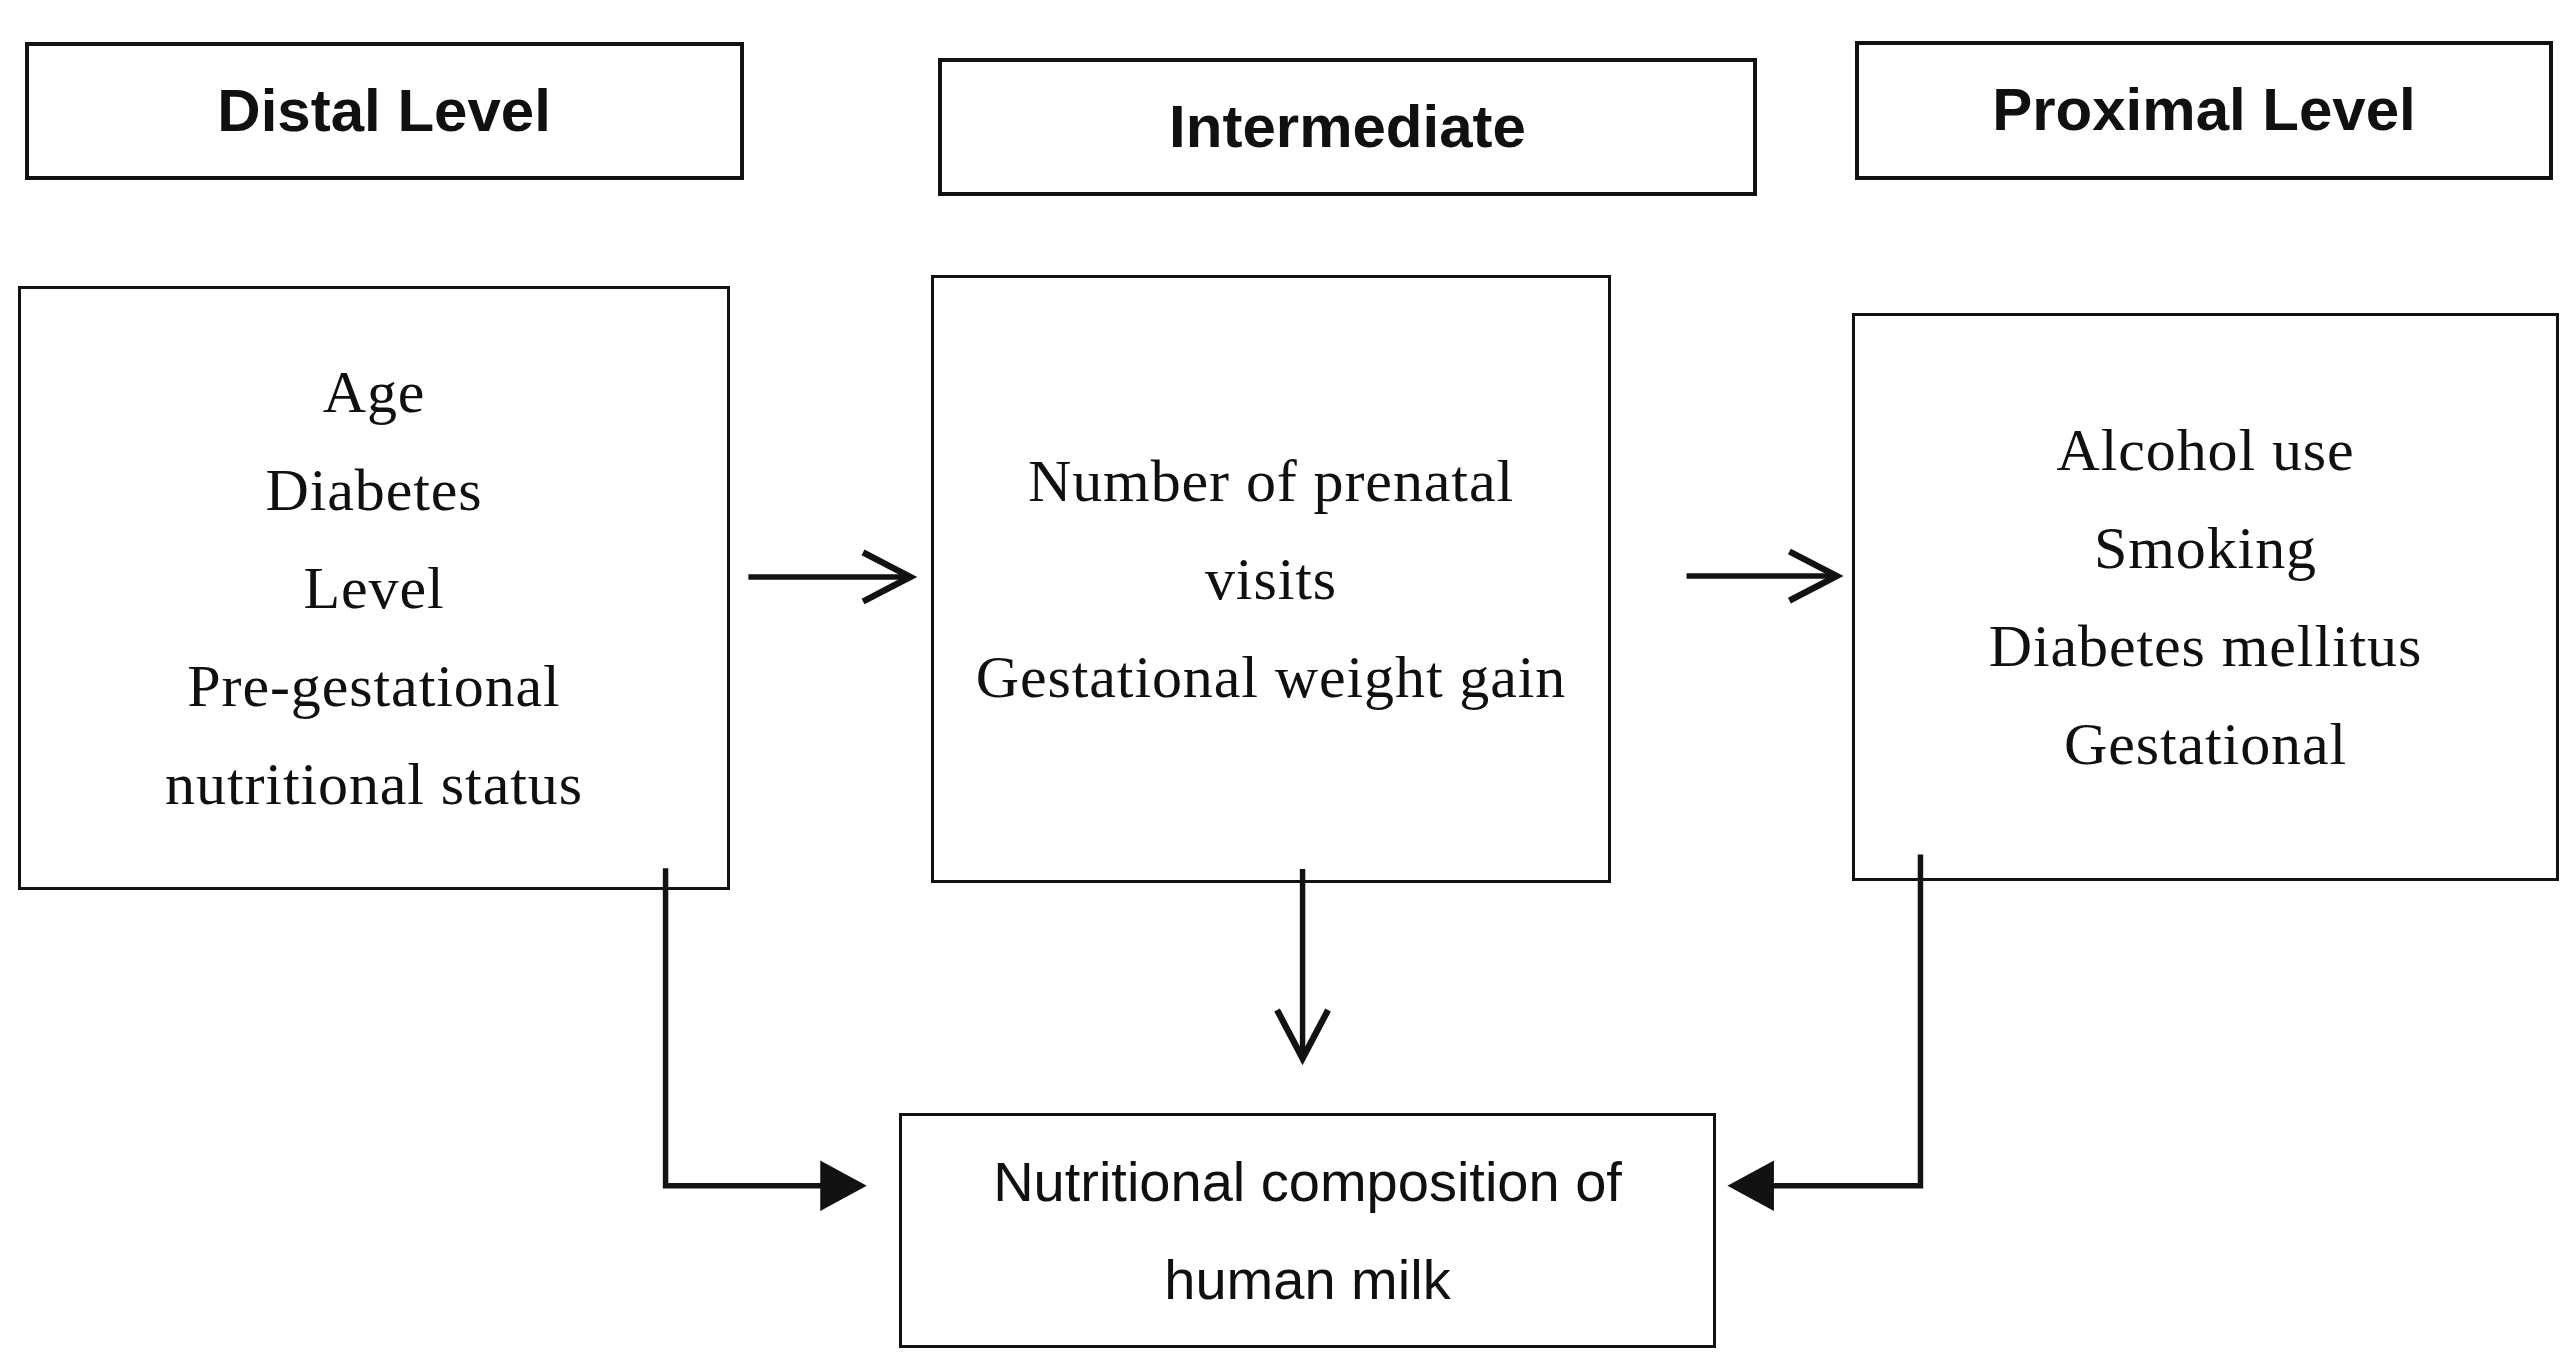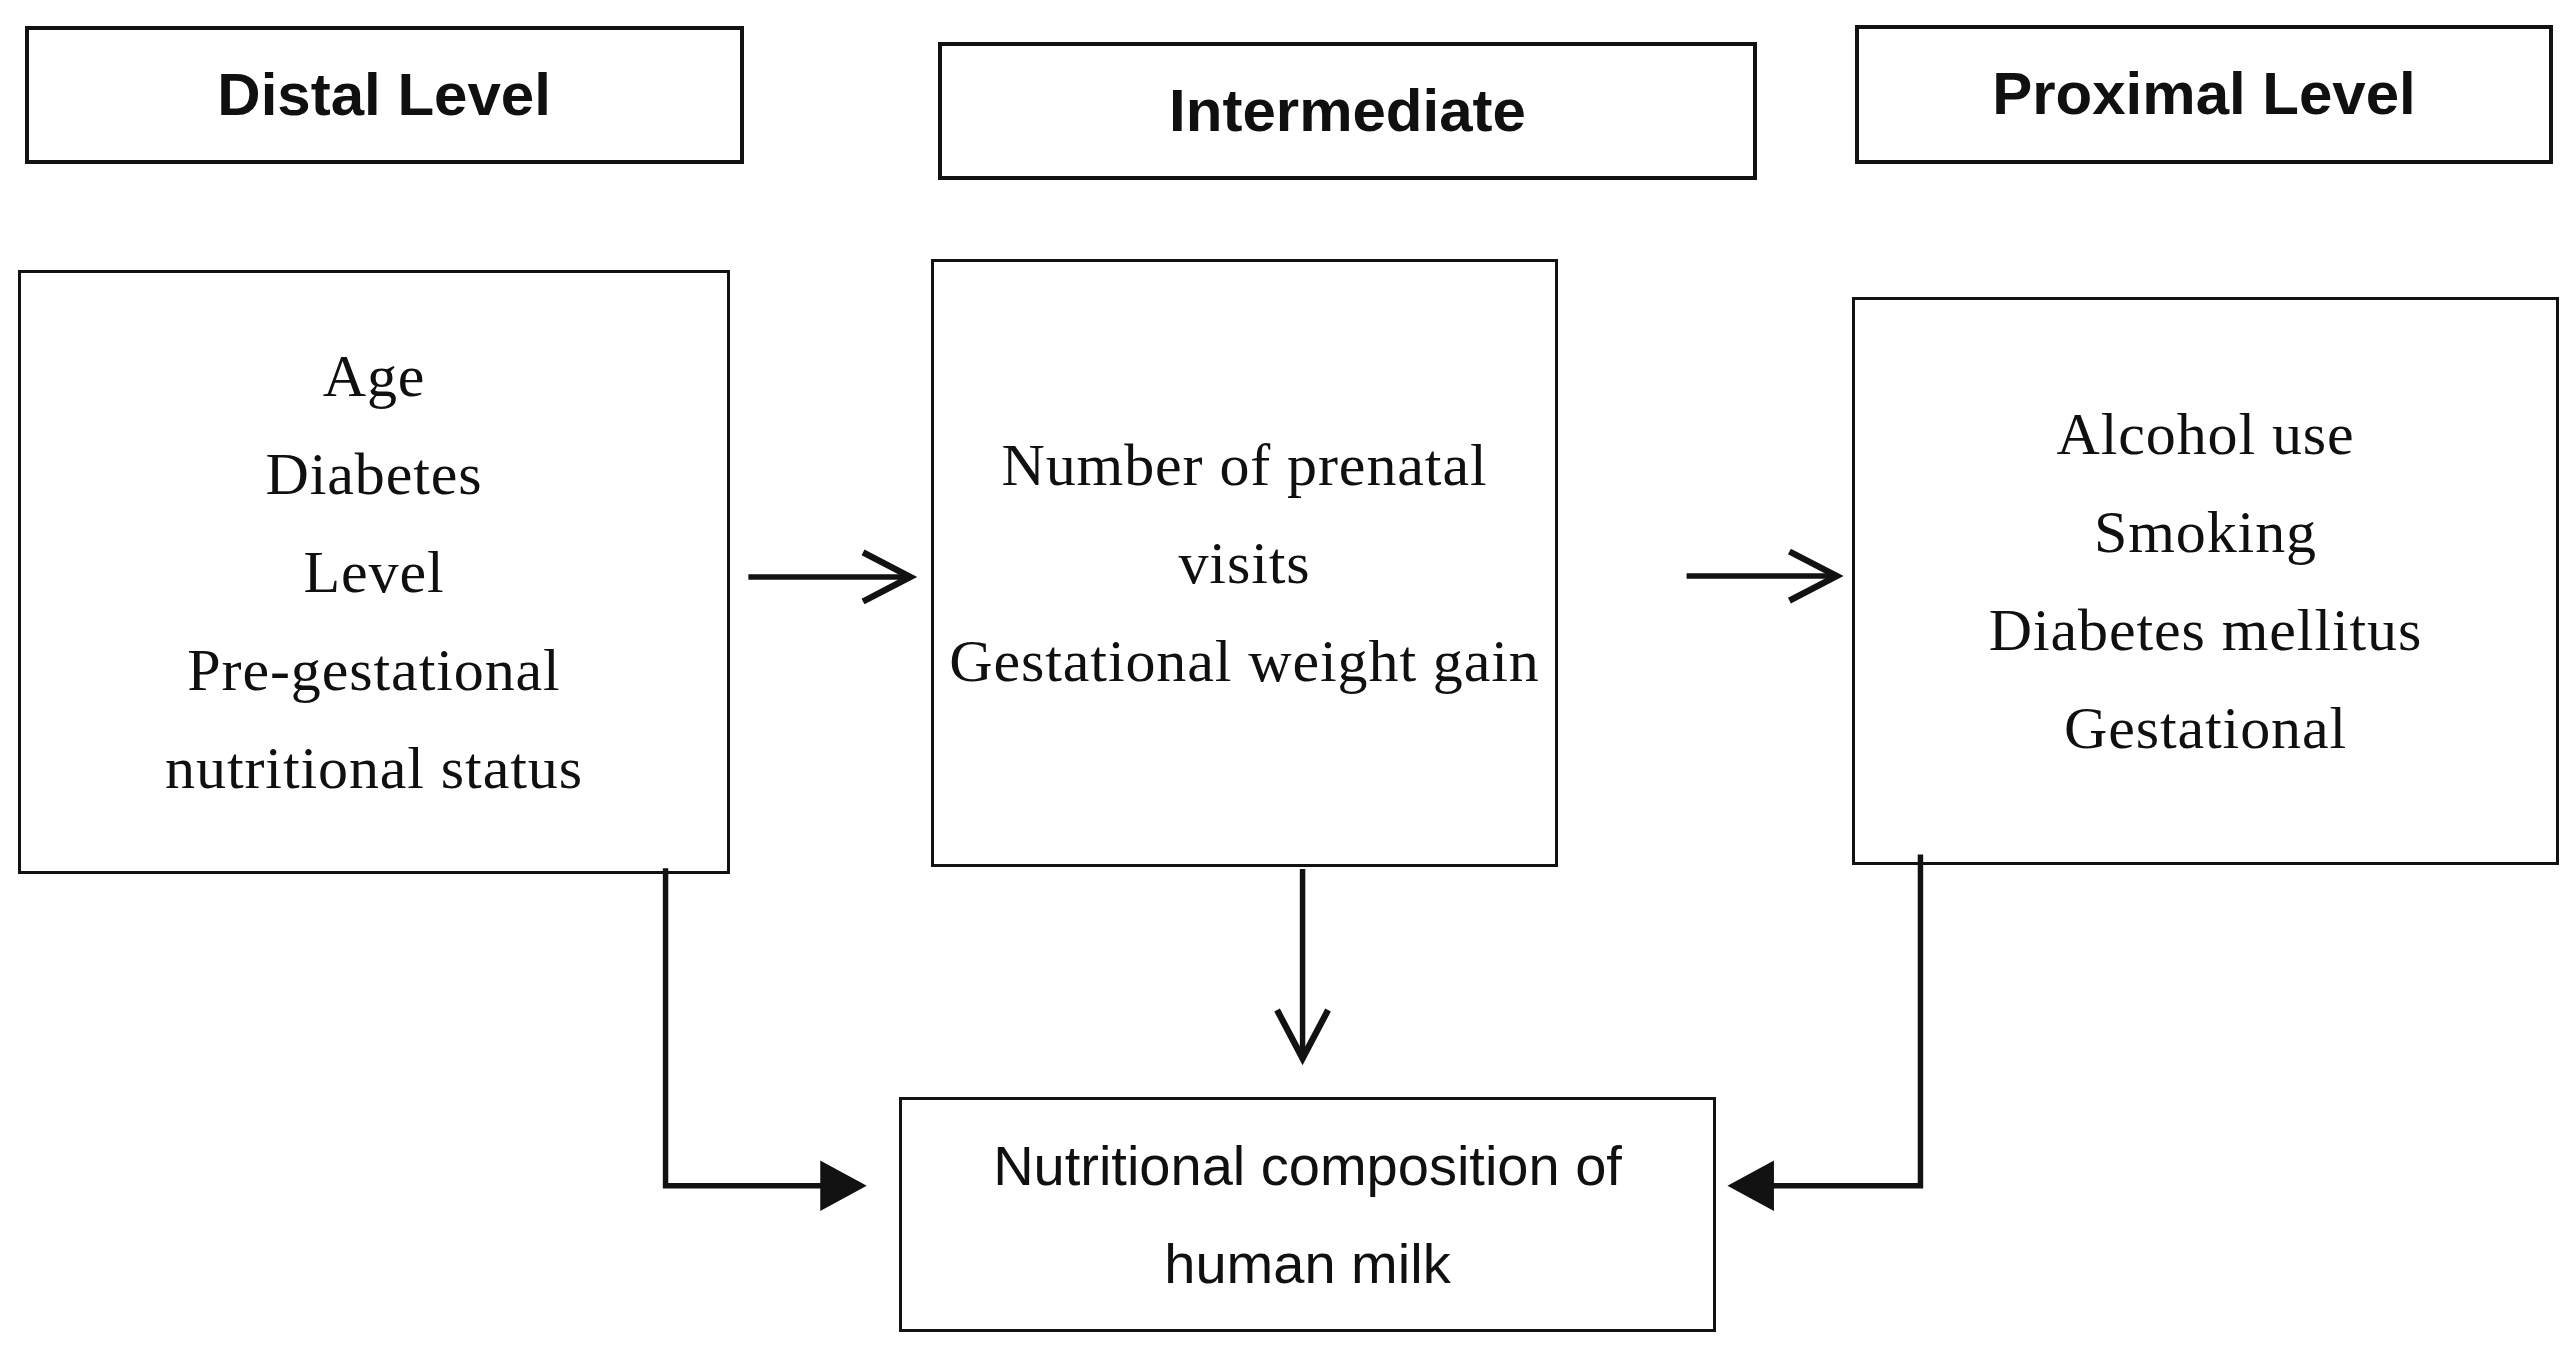--- a/index.html
+++ b/index.html
@@ -18,20 +18,21 @@
     position: absolute;
     background: #ffffff;
     border: 3.6px solid #121212;
     box-sizing: border-box;
     display: flex;
     flex-direction: column;
     align-items: center;
     justify-content: center;
     text-align: center;
     color: #101010;
+    margin-top: 16px;
   }
   .header {
     border-width: 4.6px;
     font-family: "Liberation Sans", sans-serif;
     font-weight: bold;
     font-size: 60px;
   }
   .content {
     font-family: "Liberation Serif", serif;
     font-size: 60px;
@@ -44,21 +45,21 @@
   }
   .line {
     height: 98px;
     line-height: 98px;
     white-space: nowrap;
   }
   #hdr-distal       { left: 24.6px;   top: 25.5px;  width: 719px; height: 138px; }
   #hdr-intermediate { left: 938px; top: 42px;  width: 819px; height: 138px; }
   #hdr-proximal     { left: 1855px; top: 24.6px;  width: 698px; height: 139px; }
   #box-distal       { left: 18px;   top: 270px; width: 712px; height: 604px; }
-  #box-intermediate { left: 931px; top: 259px; width: 627px; height: 608px; }
+  #box-intermediate { left: 931px; top: 259px; width: 680px; height: 608px; }
   #box-proximal     { left: 1852px; top: 297px; width: 707px; height: 568px; }
   #box-outcome      { left: 899px;  top: 1097px; width: 817px; height: 235px; }
   .arrows {
     position: absolute;
     left: 0; top: 0;
     width: 2576px;
     height: 1365px;
     pointer-events: none;
   }
   .arrows * {

